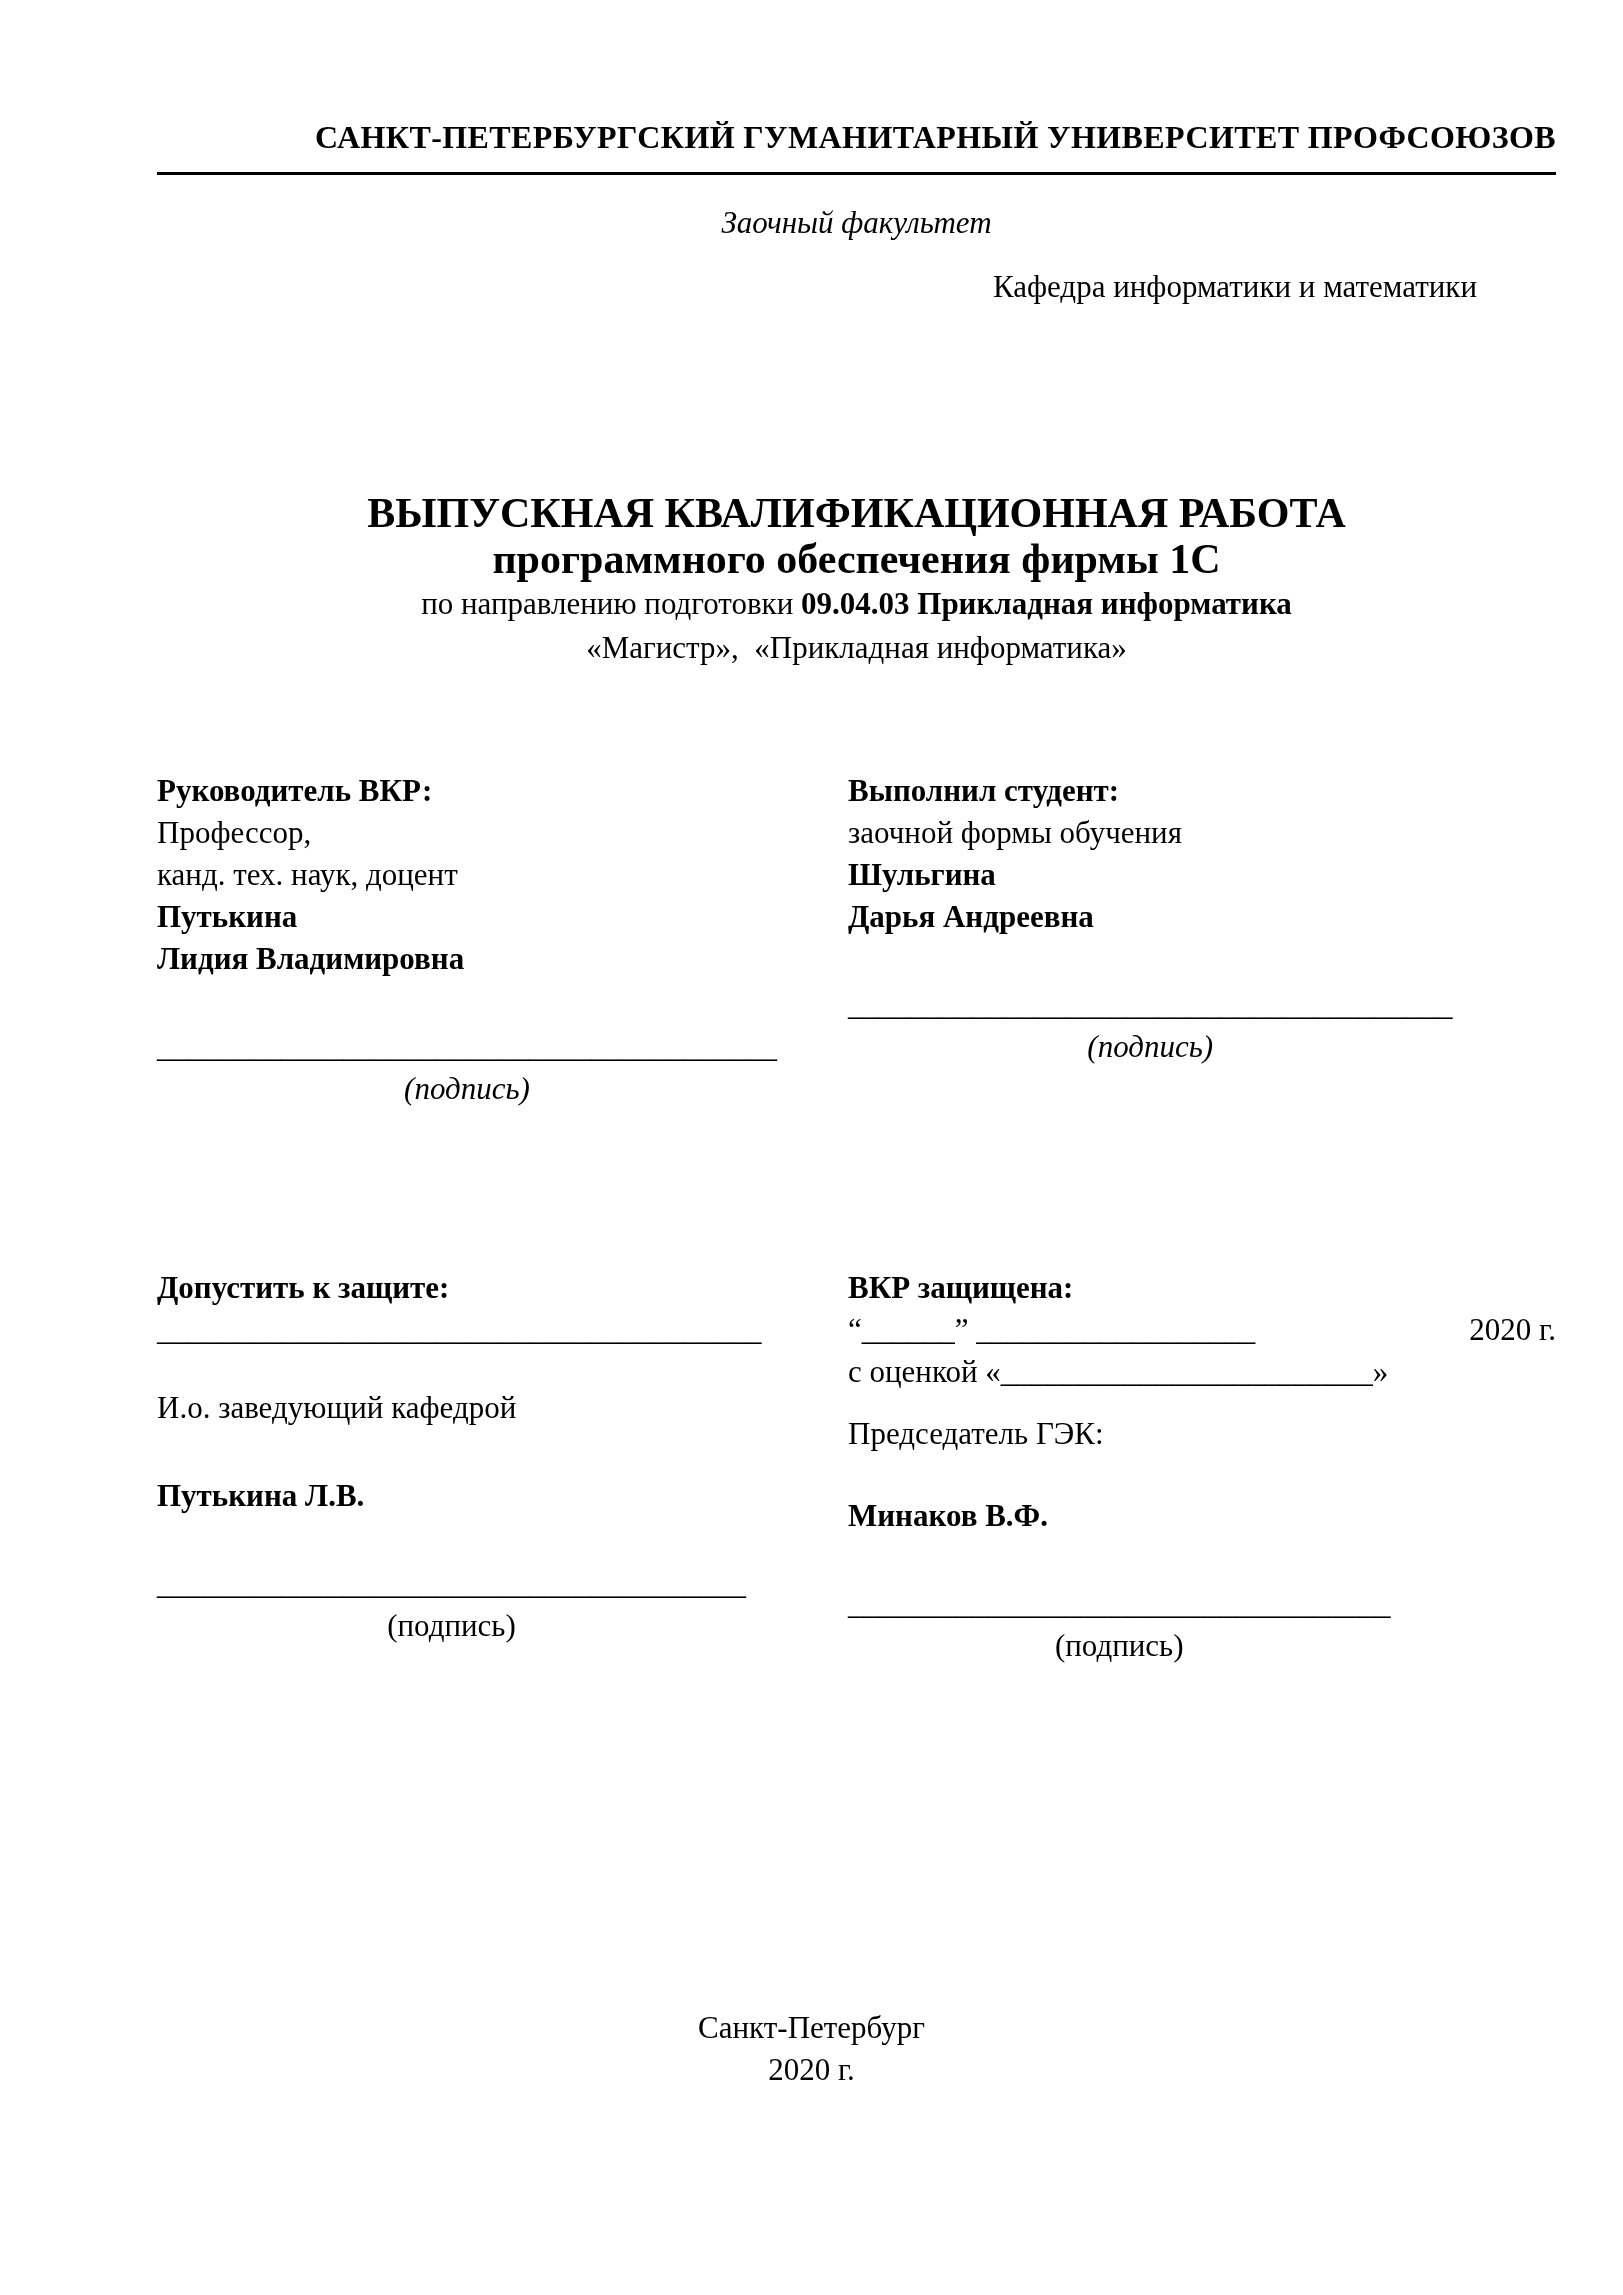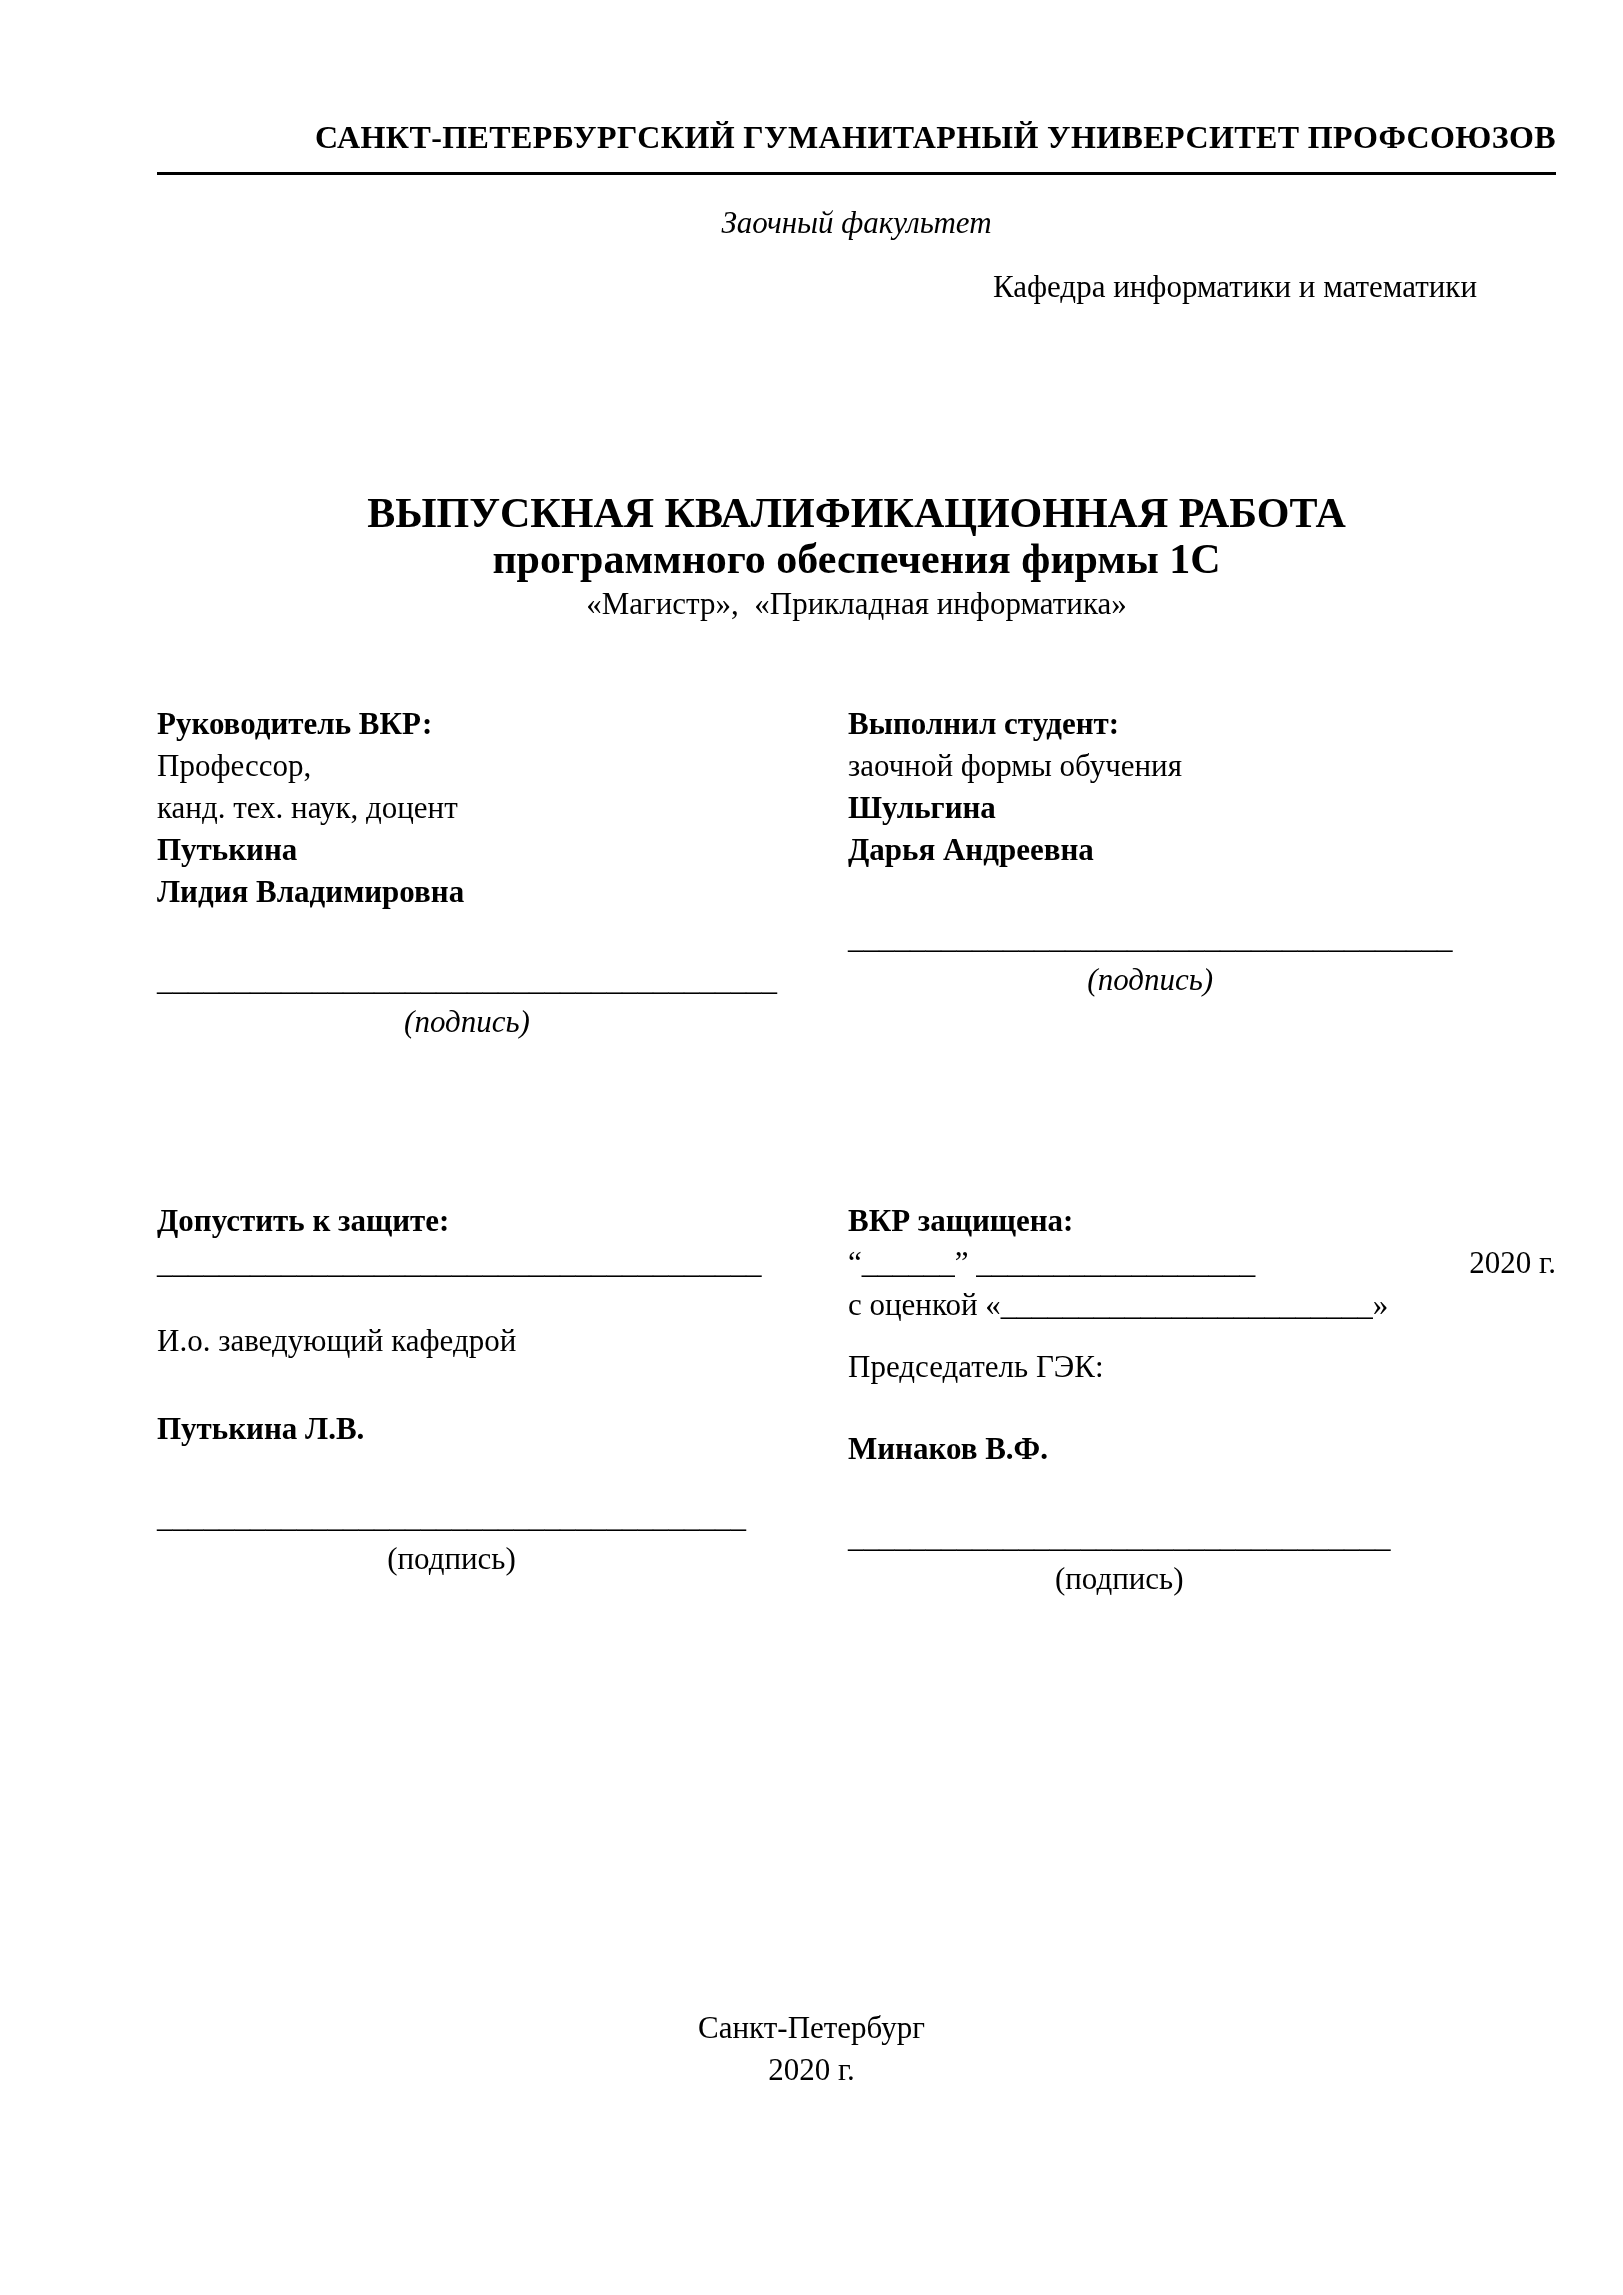--- a/index.html
+++ b/index.html
@@ -52,21 +52,21 @@
     font-size: 42px;
     line-height: 46px;
   }
   .direction { line-height: 44px; }
   .qualification { white-space: pre-wrap; line-height: 44px; }
 
   .cols {
     display: flex;
     align-items: flex-start;
   }
-  .cols-1 { margin-top: 77px; }
+  .cols-1 { margin-top: 100px; }
   .cols-2 { margin-top: 157px; }
   .col-left {
     width: 691px;
     flex-shrink: 0;
   }
   .col-right { flex: 1; }
 
   .sig-block {
     display: inline-block;
     text-align: center;
@@ -103,20 +103,21 @@
 
   <div class="header">САНКТ-ПЕТЕРБУРГСКИЙ ГУМАНИТАРНЫЙ УНИВЕРСИТЕТ ПРОФСОЮЗОВ</div>
 
   <div class="faculty">Заочный факультет</div>
 
   <div class="department">Кафедра информатики и математики</div>
 
   <div class="title-block">
     <div class="work-type">ВЫПУСКНАЯ КВАЛИФИКАЦИОННАЯ РАБОТА</div>
     <div class="work-title">программного обеспечения фирмы 1С</div>
+    <div class="direction"><span>по направлению подготовки </span><span class="b">09.04.03 Прикладная информатика</span></div>
     <div class="qualification">«Магистр»,  «Прикладная информатика»</div>
   </div>
 
   <div class="cols cols-1">
     <div class="col-left">
       <div class="b">Руководитель ВКР:</div>
       <div>Профессор,</div>
       <div>канд. тех. наук, доцент</div>
       <div class="b">Путькина</div>
       <div class="b">Лидия Владимировна</div>

